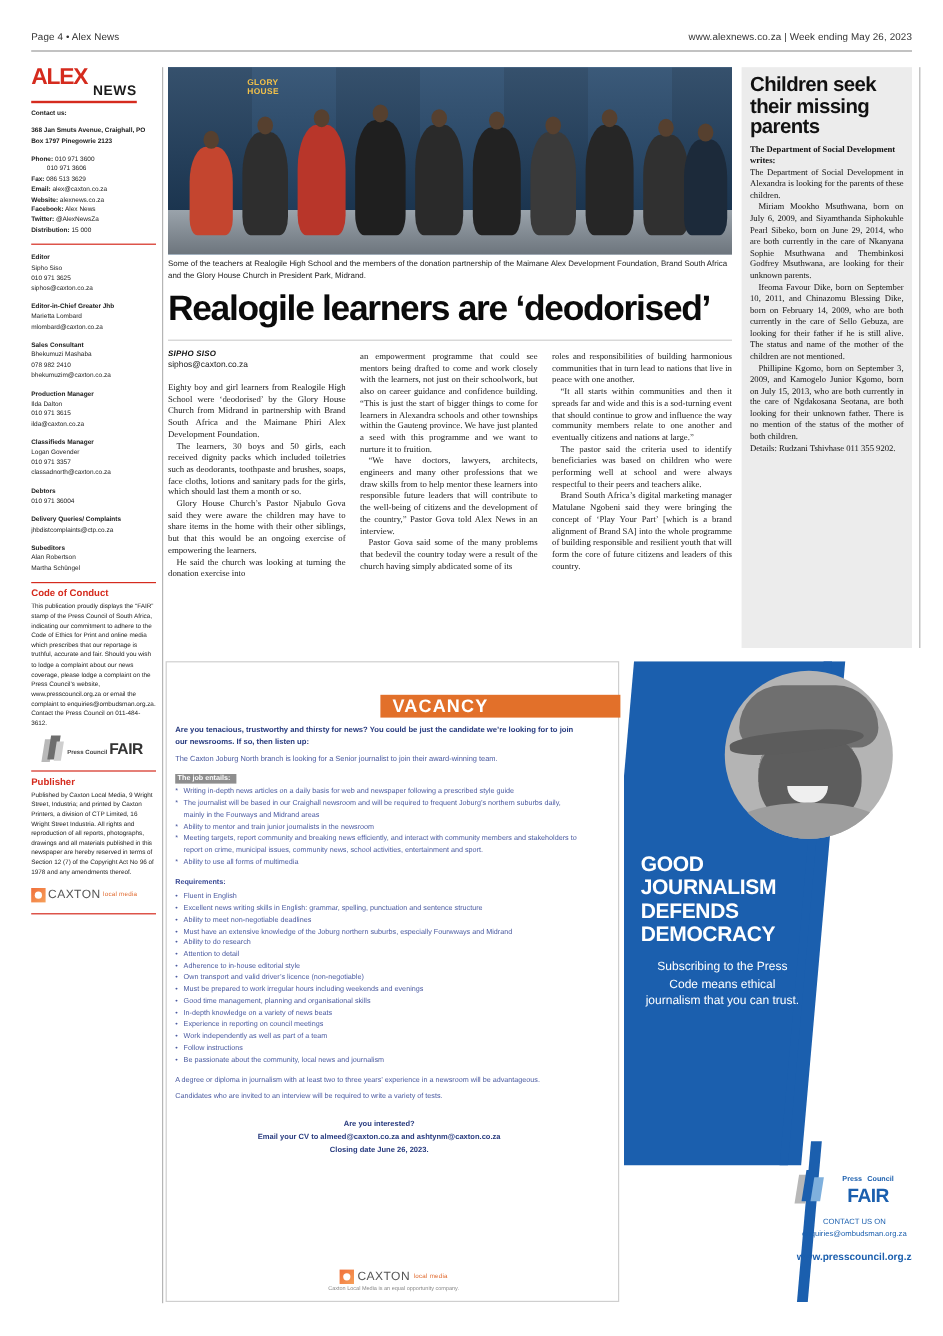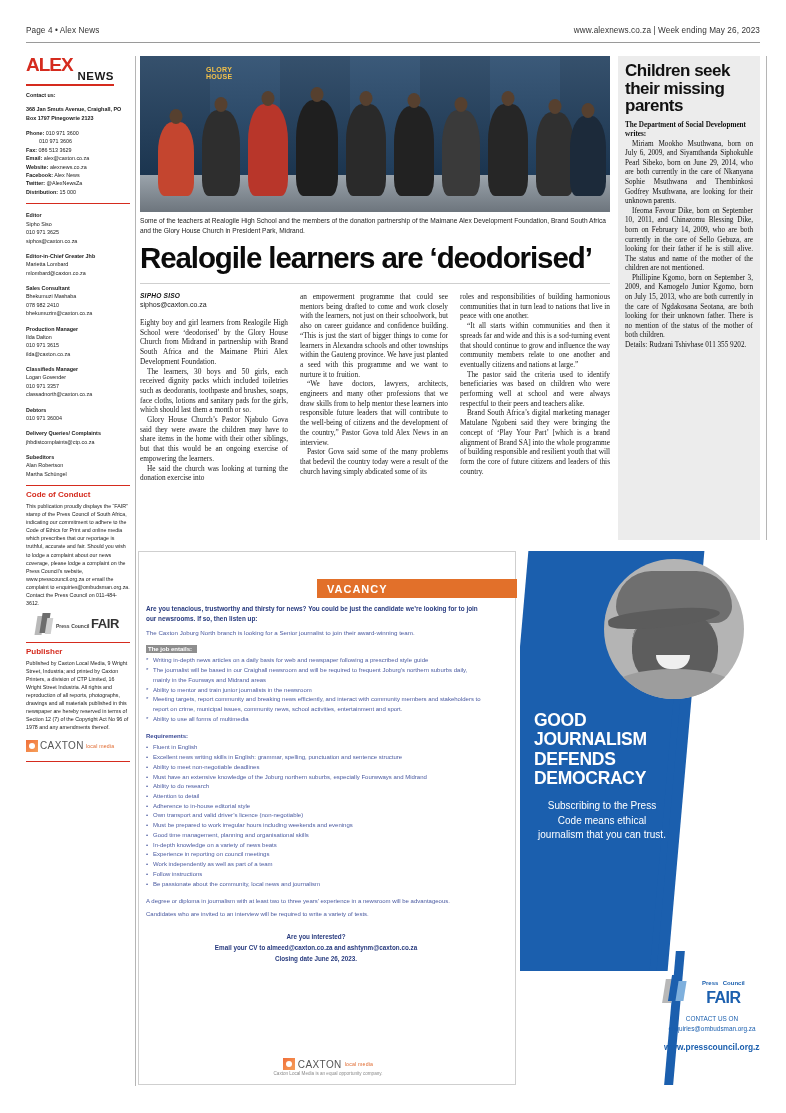--- a/index.html
+++ b/index.html
@@ -147,21 +147,21 @@
   }
   .vac-title {
     position: absolute; left: 0; top: 0; width: 252px; height: 27px;
     background: #c0392b; color: #fff;
     font-size: 20px; font-weight: 700; letter-spacing: .2px;
     display: flex; align-items: center; padding-left: 7px;
   }
   .vac-sub {
     position: absolute; left: 178px; top: 27px; width: 200px; height: 19px;
     background: #e2702a; color: #fff;
-    font-size: 11px; font-weight: 700; letter-spacing: 1px;
+    font-size: 15px; font-weight: 700; letter-spacing: 1px;
     display: flex; align-items: center; padding-left: 10px;
   }
   .vac-body { position: absolute; left: 7px; top: 52px; width: 340px; color: #2e3a87; }
   .vac-lead { font-size: 6.4px; font-weight: 700; line-height: 1.6; color: #273a7e; }
   .vac-lead2 { font-size: 6.2px; line-height: 1.6; color: #4a5aa0; margin-top: 3px; }
   .vac-h {
     display: inline-block; background: #8e8e8e; color: #fff;
     font-size: 6px; font-weight: 700; padding: 1px 5px 1px 2px; margin: 7px 0 3px;
   }
   .vac-h.plain { background: none; color: #3a4a95; padding-left: 0; }
@@ -437,20 +437,21 @@
       <p>The pastor said the criteria used to identify beneficiaries was based on children who were performing well at school and were always respectful to their peers and teachers alike.</p>
       <p>Brand South Africa’s digital marketing manager Matulane Ngobeni said they were bringing the concept of ‘Play Your Part’ [which is a brand alignment of Brand SA] into the whole programme of building responsible and resilient youth that will form the core of future citizens and leaders of this country.</p>
     </div>
   </div>
 
   <div class="rightcol">
     <div class="vline"></div>
     <h2>Children seek their missing parents</h2>
     <div class="lede">The Department of Social Development writes:</div>
     <div class="bd">
+      <p class="first">The Department of Social Development in Alexandra is looking for the parents of these children.</p>
       <p>Miriam Mookho Msuthwana, born on July 6, 2009, and Siyamthanda Siphokuhle Pearl Sibeko, born on June 29, 2014, who are both currently in the care of Nkanyana Sophie Msuthwana and Thembinkosi Godfrey Msuthwana, are looking for their unknown parents.</p>
       <p>Ifeoma Favour Dike, born on September 10, 2011, and Chinazomu Blessing Dike, born on February 14, 2009, who are both currently in the care of Sello Gebuza, are looking for their father if he is still alive. The status and name of the mother of the children are not mentioned.</p>
       <p>Phillipine Kgomo, born on September 3, 2009, and Kamogelo Junior Kgomo, born on July 15, 2013, who are both currently in the care of Ngdakosana Seotana, are both looking for their unknown father. There is no mention of the status of the mother of both children.</p>
       <p class="first">Details: Rudzani Tshivhase 011 355 9202.</p>
     </div>
   </div>
 
   <div class="vacancy">
     <div class="vac-sub">VACANCY</div>
 

